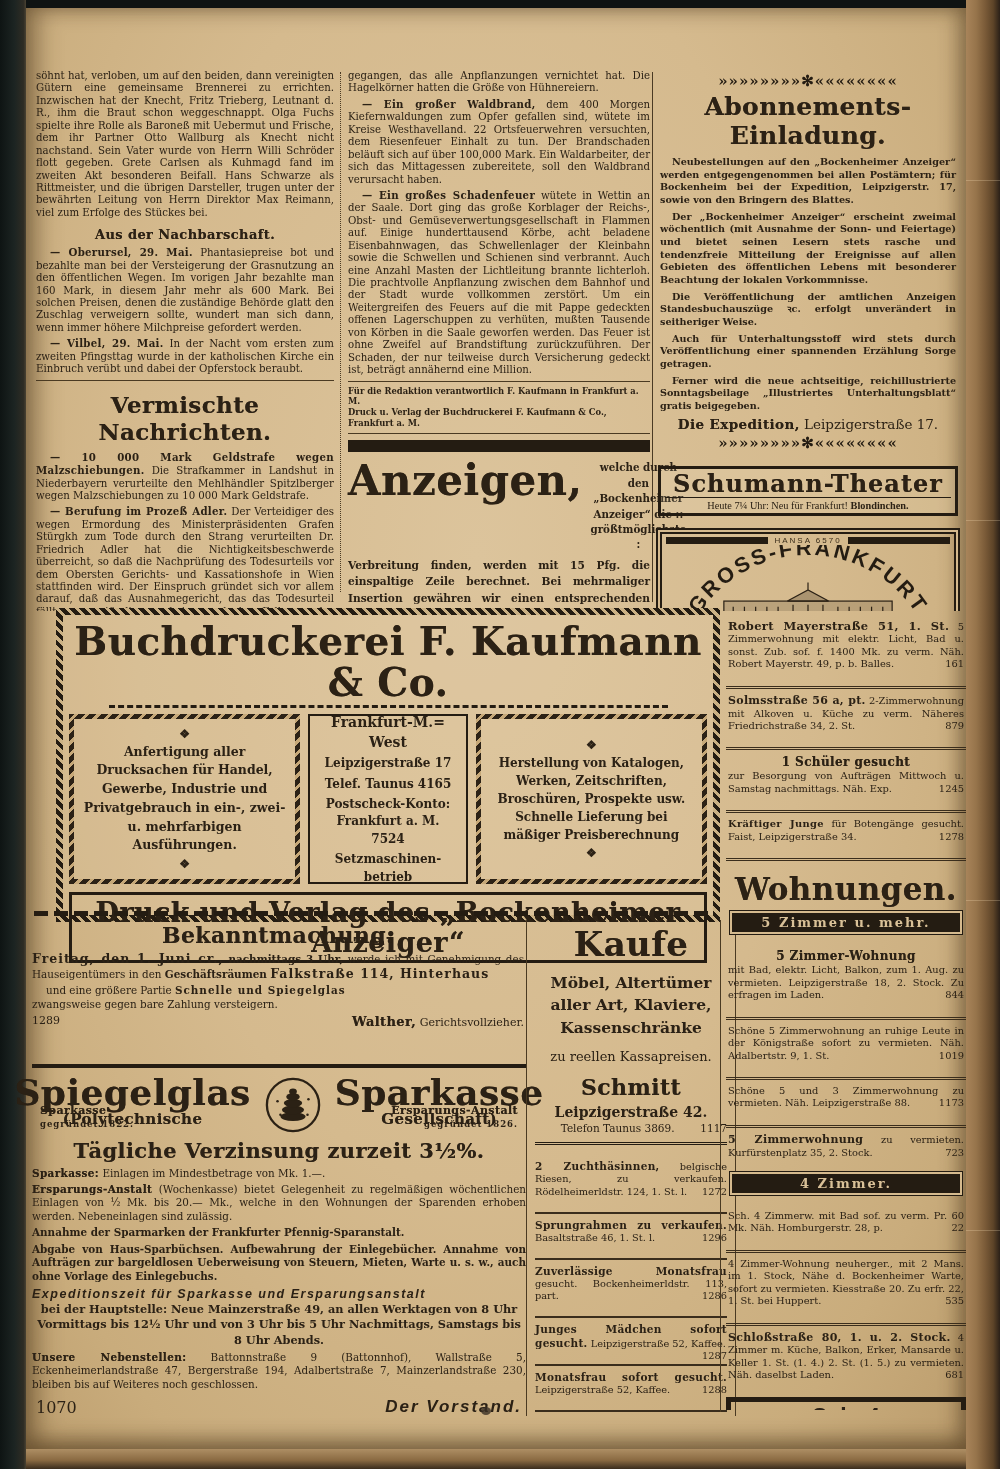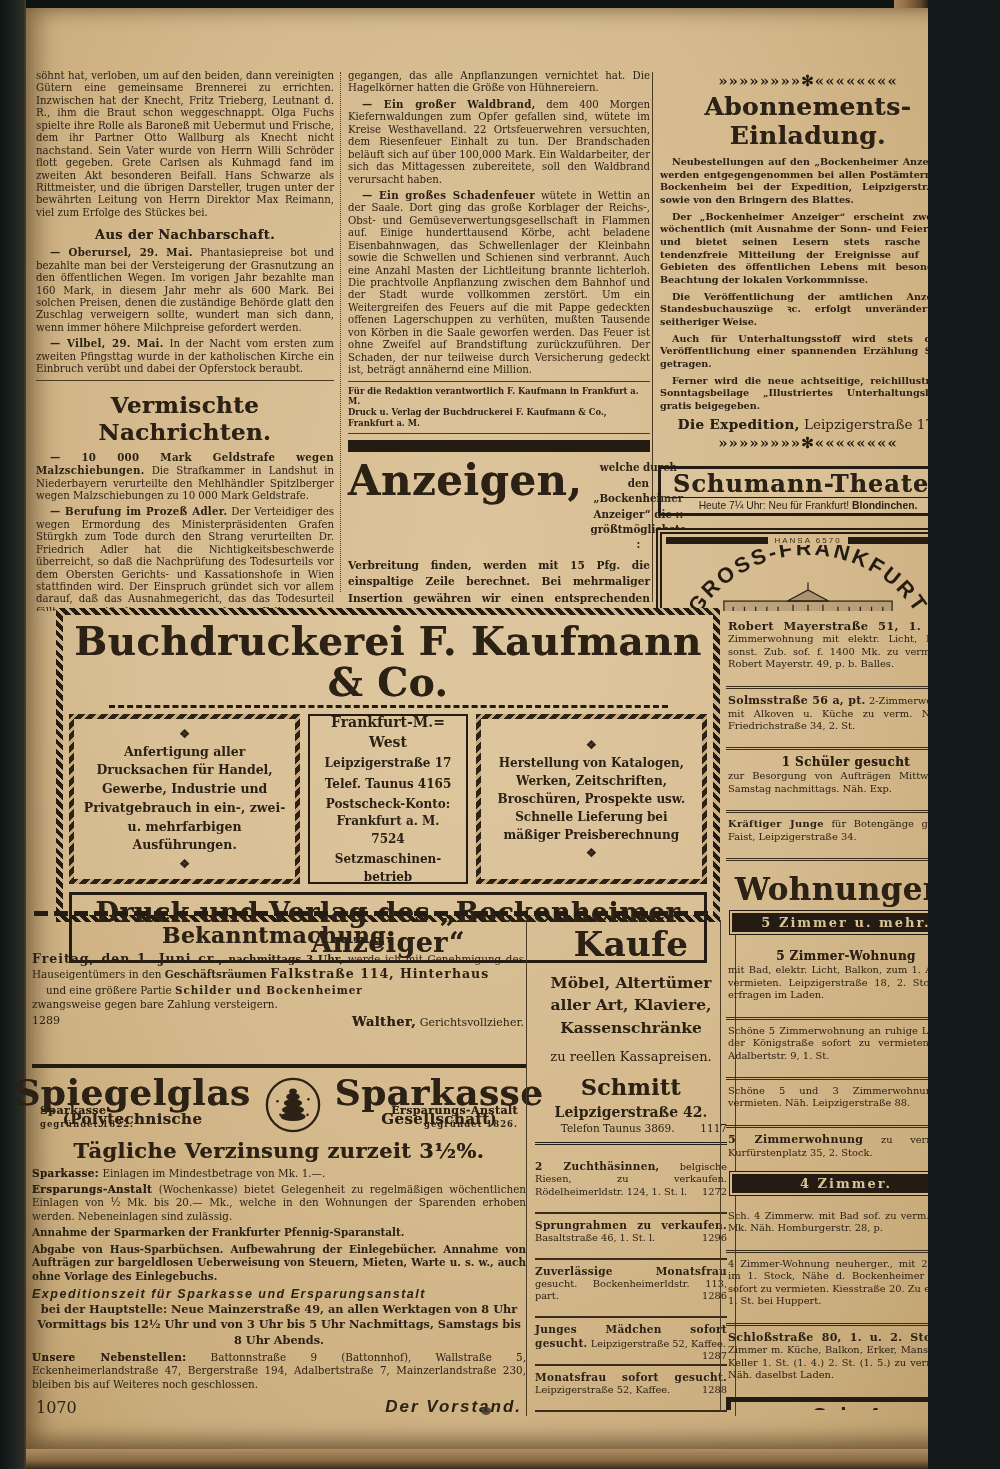--- a/index.html
+++ b/index.html
@@ -1,16 +1,16 @@
 <!DOCTYPE html>
 <html><head>
 <meta charset="utf-8">
 <style>
   html,body{margin:0;padding:0;background:#141a19;}
-  .scan{position:relative;width:928px;height:1469px;background:#15803d;overflow:hidden;
+  .scan{position:relative;width:1000px;height:1469px;background:#15803d;overflow:hidden;
         font-family:"DejaVu Serif", serif;}
   .spine{position:absolute;left:0;top:0;width:26px;height:1469px;
          background:linear-gradient(90deg,#0e1413 0%,#1c2422 55%,#2e2c24 90%,#4a4232 100%);}
   .topedge{position:absolute;left:0;top:0;width:1000px;height:8px;background:#0f1312;}
   .rightedge{position:absolute;right:0;top:0;width:34px;height:1469px;
          background:linear-gradient(90deg,#a8845a 0%,#96744b 30%,#7c5c39 55%,#5d4428 80%,#2a2018 100%);}
   .rightedge .leaf{position:absolute;left:0;width:100%;height:1px;background:rgba(255,230,190,.25);}
   .botedge{position:absolute;left:26px;bottom:0;width:940px;height:22px;
          background:linear-gradient(180deg,#b4956a 0%,#8a6a42 60%,#3a2c1d 100%);}
   .paper{position:absolute;left:26px;top:8px;width:940px;height:1441px;color:#2b2115;
@@ -43,21 +43,21 @@
   .anzbody{font-size:10.6px;font-weight:bold;line-height:1.55;margin-top:4px;text-align:justify;}
   
   .abo{padding:0 2px;}
   .deco{text-align:center;font-size:15px;letter-spacing:1px;color:#241c12;font-weight:bold;}
   .abotitle{font-size:25px;text-align:center;margin:2px 0 6px;}
   .abo p{font-size:9.6px;font-weight:bold;line-height:1.32;text-align:justify;text-indent:12px;margin:4px 0;}
   .abosign{font-size:13.5px;text-align:center;margin:4px 0 2px;}
   
   .thbox{border:3px solid #241c12;margin-top:14px;padding:2px 4px;background:rgba(255,245,220,.12);}
   .thtitle{font-size:24px;text-align:center;letter-spacing:1px;line-height:1.05;}
-  .thline{font-size:10.3px;text-align:center;border-top:1px solid #241c12;padding-top:2px;font-family:Liberation Sans, sans-serif;}
+  .thline{font-size:10.3px;text-align:center;border-top:1px solid #241c12;padding-top:2px;font-family:Liberation Serif, serif;}
   .gf{border:2px solid #241c12;box-shadow:0 0 0 2px #d5ba8e,0 0 0 4px #241c12;margin:16px 2px 0;padding:2px 4px 4px;}
   .hansarow{display:flex;align-items:center;gap:6px;font-family:"Liberation Sans",sans-serif;
             font-size:8px;letter-spacing:2px;justify-content:center;color:#3a2d1a;}
   .hansarow .hb{flex:1;height:7px;background:#241c12;}
   
   .druck{position:absolute;left:30px;top:600px;width:650px;height:300px;
          border:7px solid transparent;
          border-image:repeating-linear-gradient(45deg,#241c12 0 4px,#cbb184 4px 7px) 7;
          background:rgba(235,220,185,.16);}
   .drtitle{font-size:39px;text-align:center;line-height:1.05;margin-top:6px;}
@@ -294,21 +294,21 @@
       <div class="bektitle frk">Bekanntmachung.</div>
       <p class="t" style="margin:0">
         <span class="big">Freitag, den 1. Juni cr.,</span>
         <b>nachmittags 3 Uhr,</b>
         <span>werde ich mit Genehmigung des Hauseigentümers in den</span>
         <b>Geschäftsräumen</b>
         <span class="big">Falkstraße 114, Hinterhaus</span>
       </p>
       <p class="t" style="margin:2px 0 0 14px">
         <span>und eine größere Partie</span>
-        <b style="letter-spacing:1px">Schilder und Bockenheimer</b>
+        <b style="letter-spacing:1px">Schnelle und Spiegelglas</b>
       </p>
       <p class="t" style="margin:2px 0 0">zwangsweise gegen bare Zahlung versteigern.</p>
       <div class="beksign">
         <span>1289</span>
         <span>
           <b class="frk" style="font-size:13px">Walther,</b>
           <span>Gerichtsvollzieher.</span>
         </span>
       </div>
     </div>

